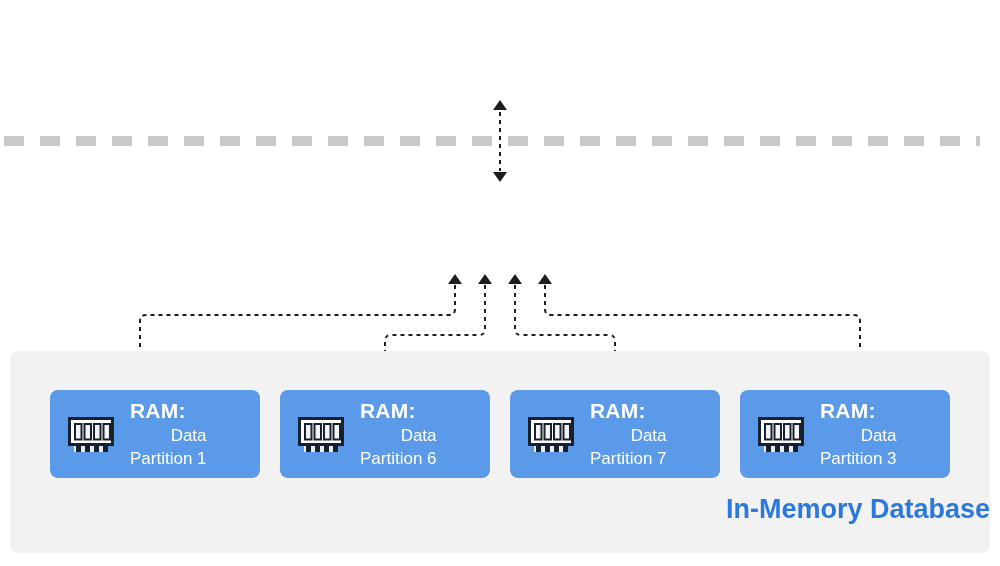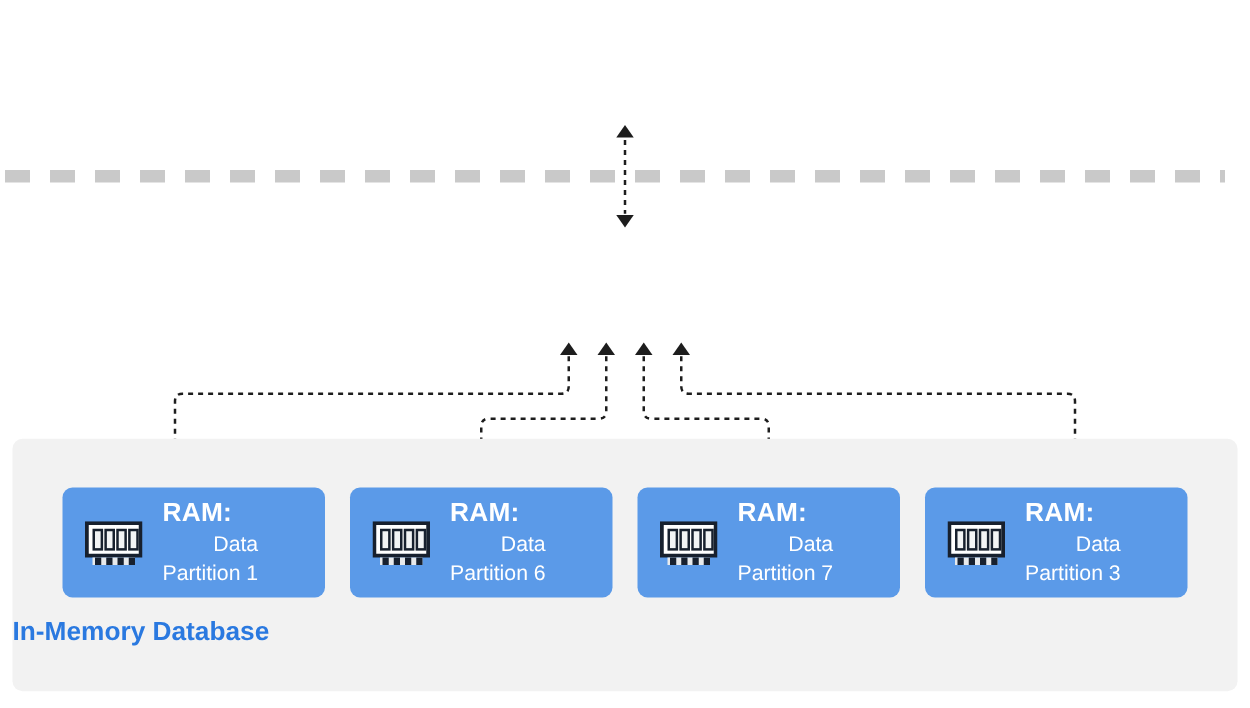--- a/index.html
+++ b/index.html
@@ -78,23 +78,23 @@
   .ram-box.p1 { left: 40px; }
   .ram-box.p2 { left: 270px; }
   .ram-box.p3 { left: 500px; }
   .ram-box.p4 { left: 730px; }
   .ram-icon { position: absolute; left: 18px; top: 27px; width: 46px; height: 36px; }
   .ram-text { position: absolute; left: 80px; top: 8px; }
   .ram-heading { font-size: 21px; font-weight: 700; line-height: 26px; letter-spacing: 0.2px; }
   .ram-line { font-size: 17px; font-weight: 500; line-height: 23px; text-align: right; }
   .panel-label {
     position: absolute; left: 0; right: 0; top: 143px;
-    text-align: left;
+    text-align: right;
     color: #2a79e0;
-    font-size: 21px; font-weight: 700;
+    font-size: 27px; font-weight: 700;
   }
 </style>
 </head>
 <body>
 
 <div class="canvas">
 
 
   <div class="divider"></div>
 

